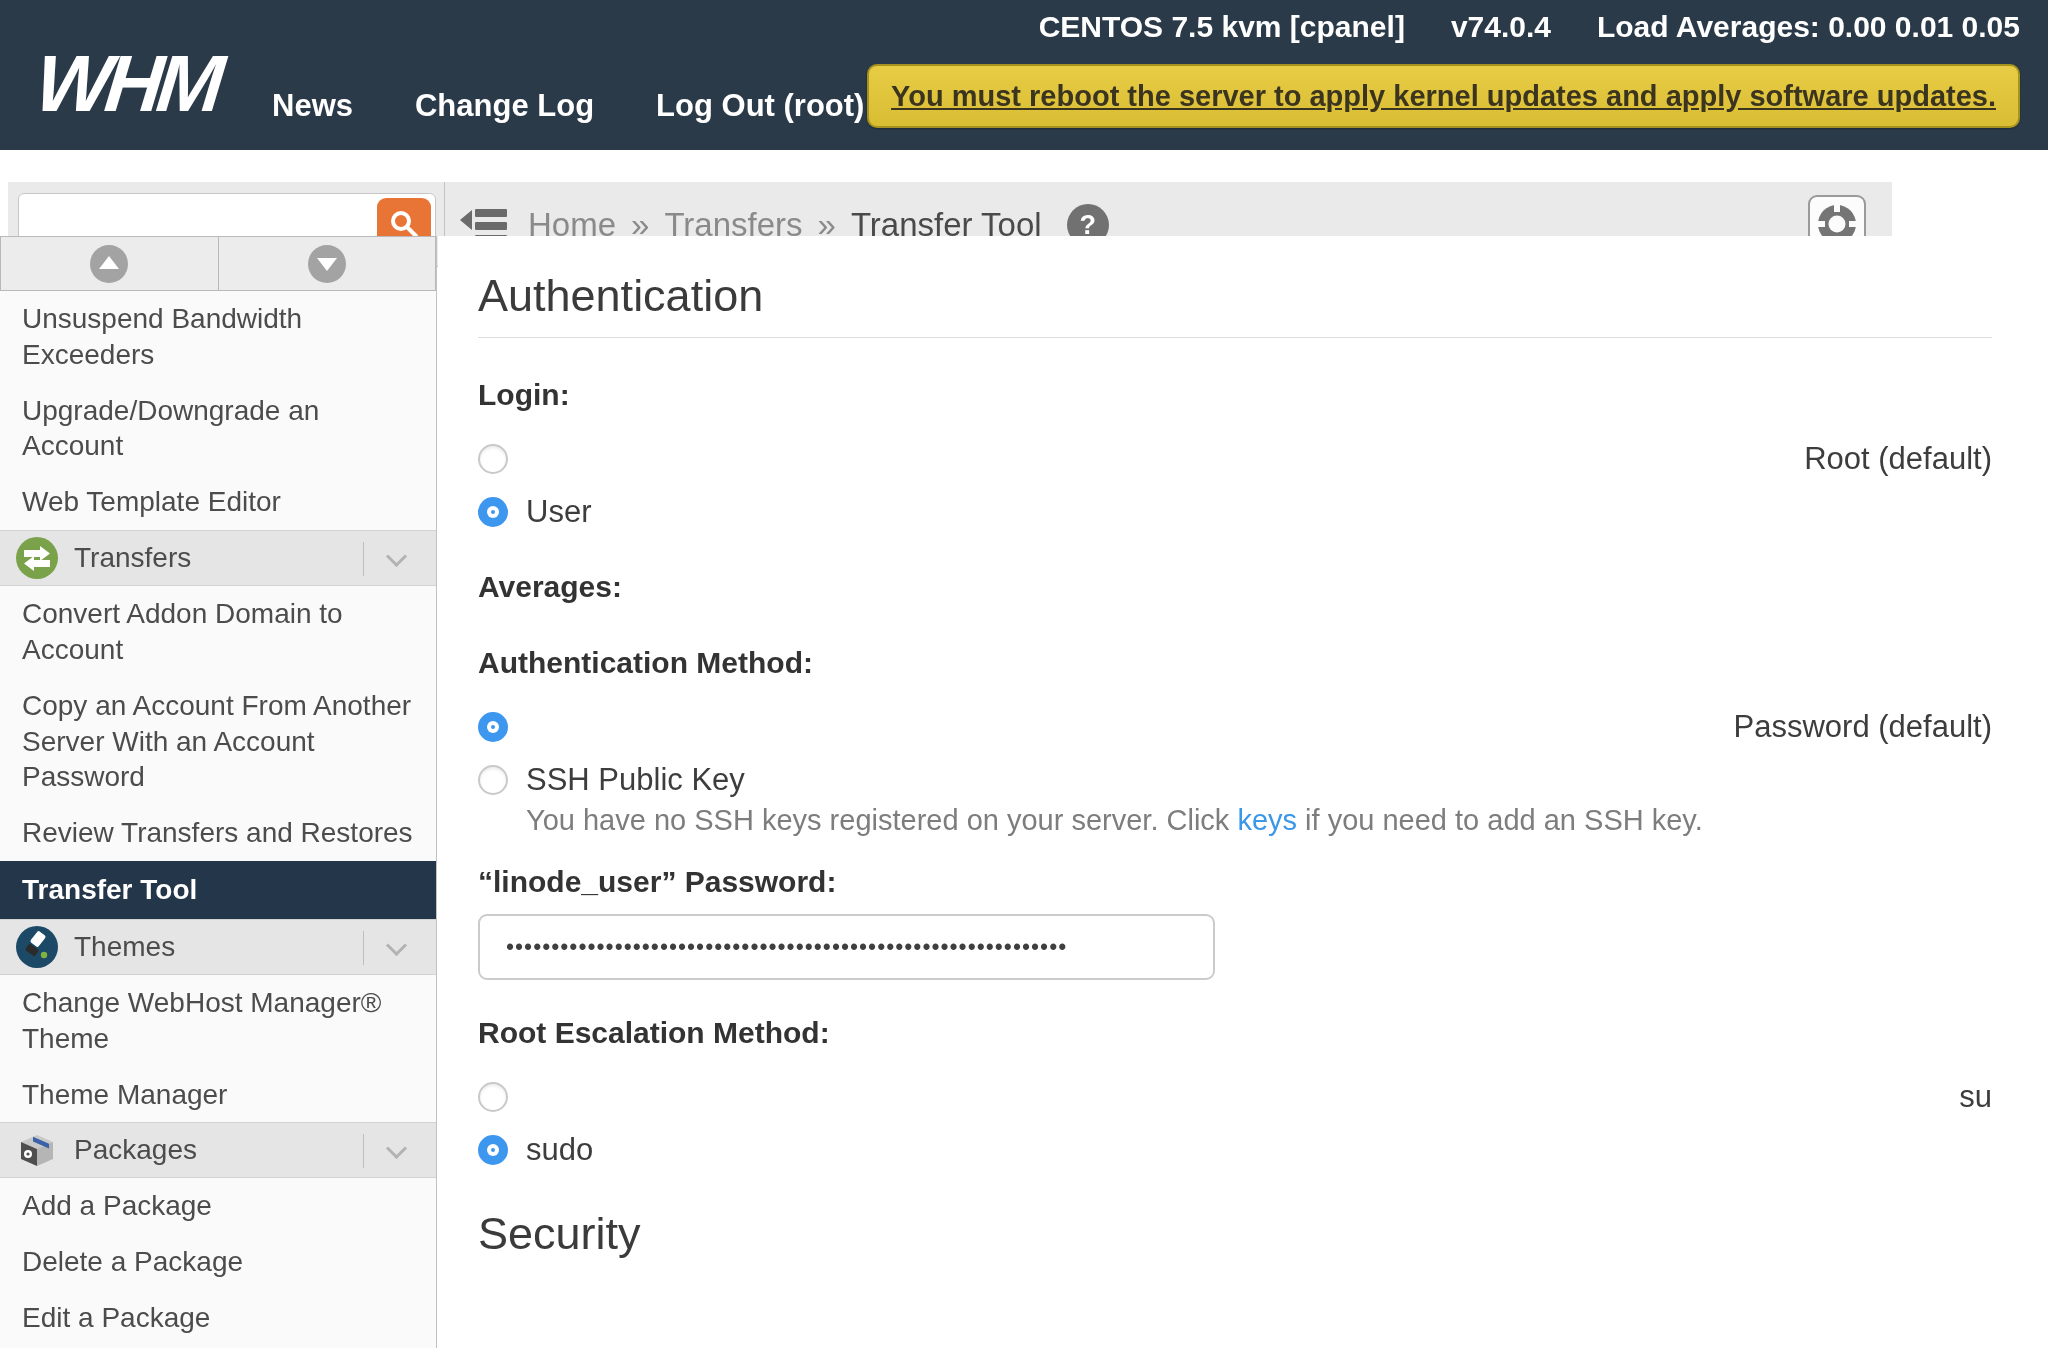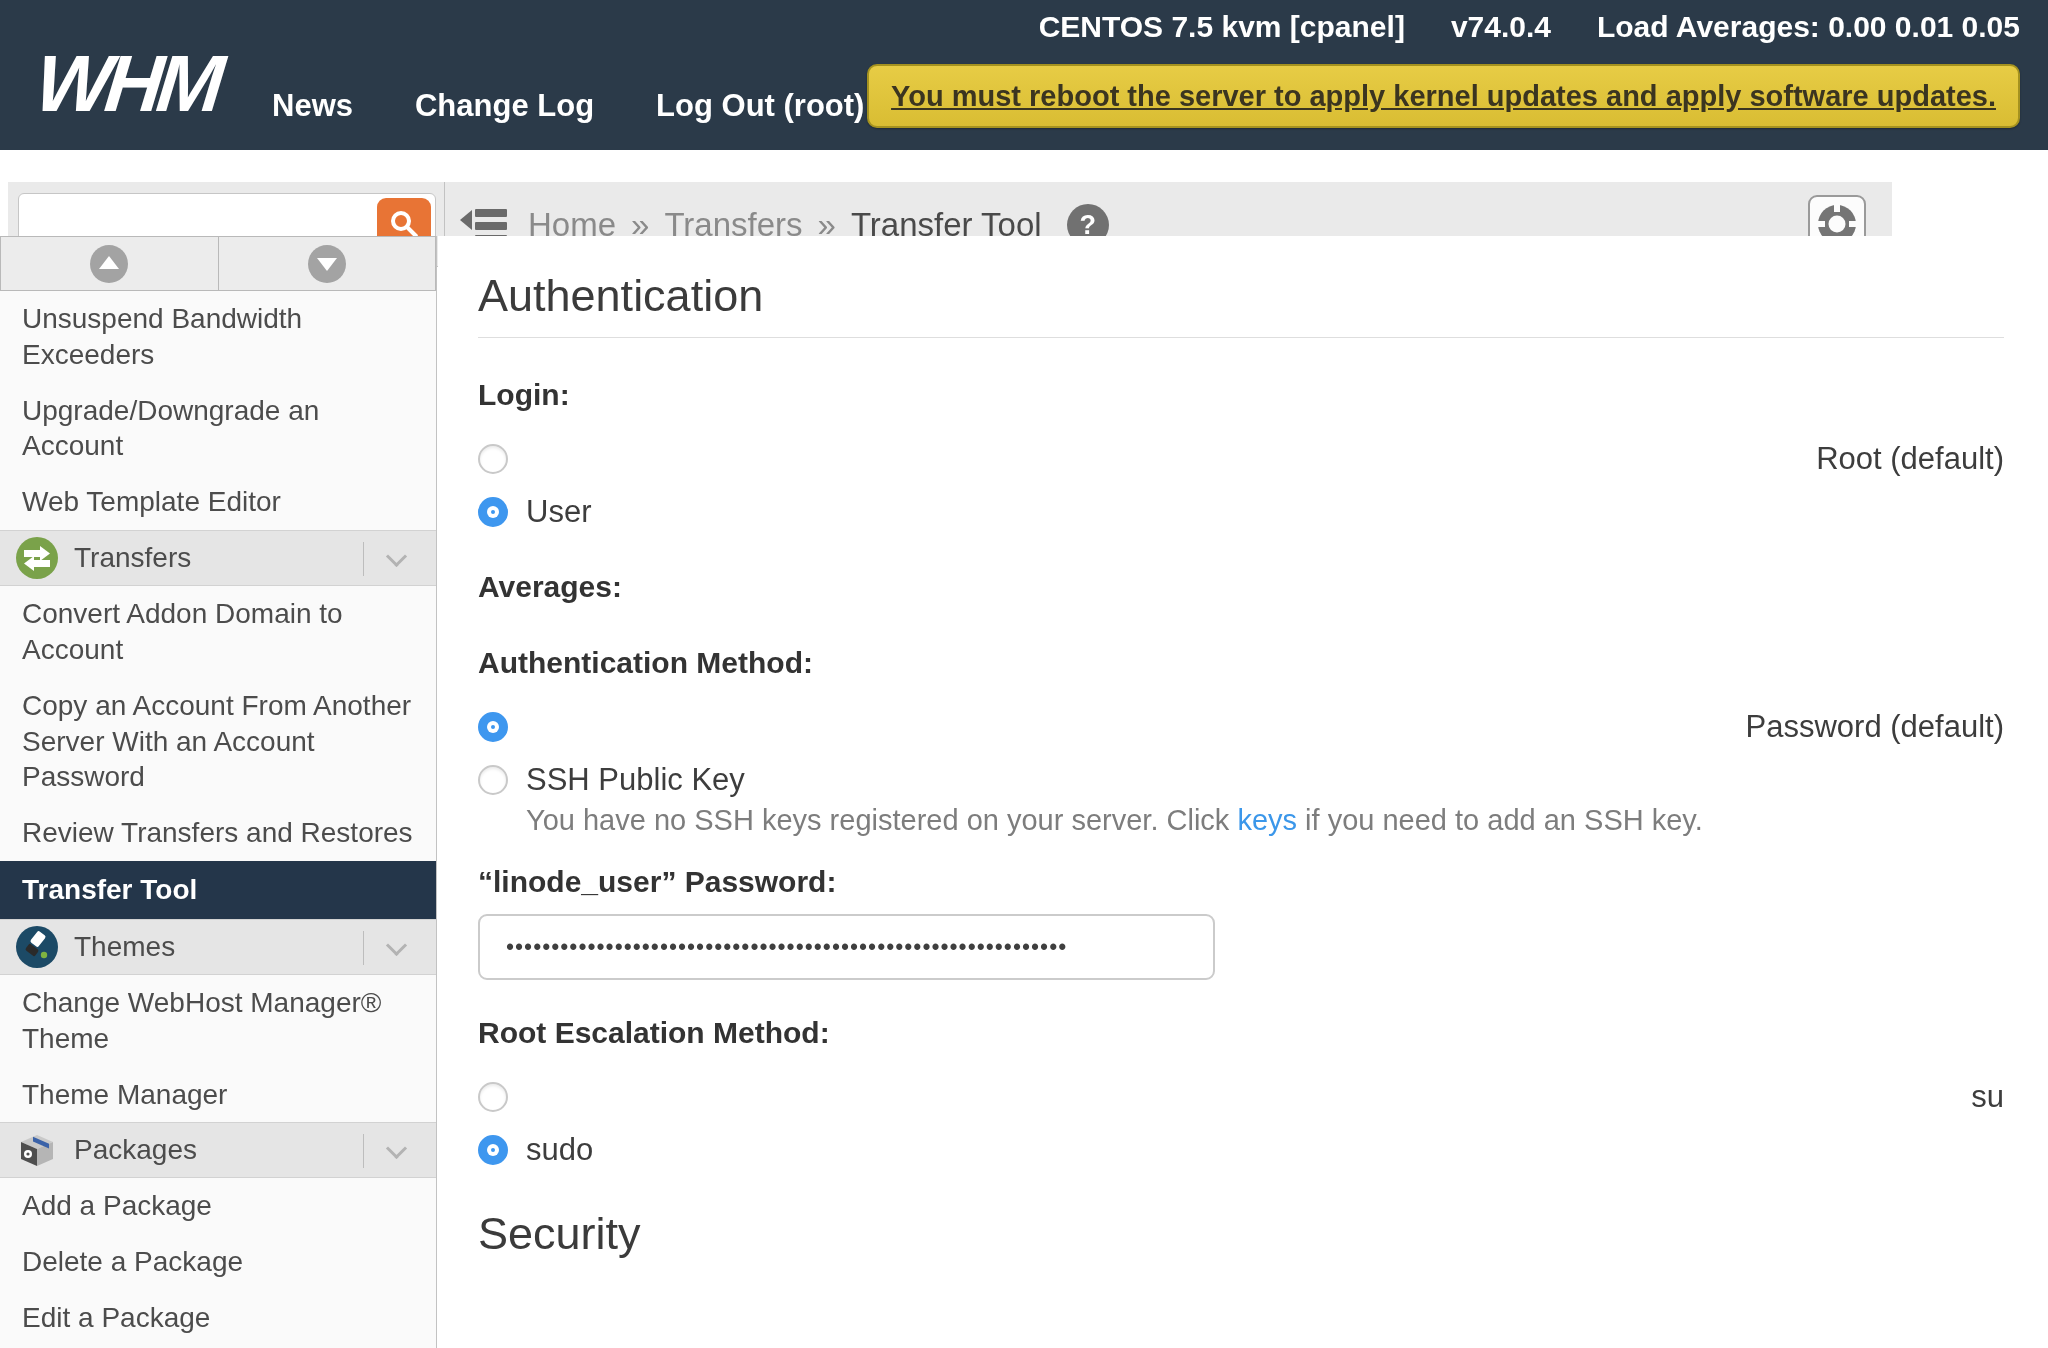--- a/index.html
+++ b/index.html
@@ -60,21 +60,21 @@
   .side-header { position:relative; height:56px; background:#e5e5e5; border-top:1px solid #d2d2d2;
                  border-bottom:1px solid #d2d2d2; display:flex; align-items:center; padding-left:16px; cursor:pointer; }
   .side-header .hdr-label { font-size:28px; color:#4c4c4c; margin-left:16px; }
   .hdr-divider { position:absolute; right:72px; top:11px; width:1px; height:34px; background:#bdbdbd; }
   .hdr-chevron { position:absolute; right:32px; top:18px; width:15px; height:15px;
                  border-right:3px solid #b3b3b3; border-bottom:3px solid #b3b3b3; transform:rotate(45deg); cursor:pointer; }
   .icon-badge { width:42px; height:42px; flex:0 0 42px; }
 
   
   .main { position:absolute; left:438px; top:236px; width:1610px; height:1112px; background:#fff;
-          padding:34px 44px 0 40px; overflow:hidden; }
+          padding:34px 56px 0 40px; overflow:hidden; }
   h2.section-title { font-size:45px; font-weight:400; color:#3b3b3b; }
   .hr { border-top:1px solid #dedede; margin-top:15px; }
   .field-label { font-size:30px; font-weight:bold; color:#333; }
   .mt-block { margin-top:40px; }
   .radio-row { display:flex; align-items:center; gap:18px; margin-top:17px; font-size:31px; color:#3d3d3d; }
   .radio-row.first { margin-top:29px;justify-content:space-between; }
   .radio { position:relative; width:30px; height:30px; border-radius:50%; background:#fff;
            border:2px solid #c9c9c9; box-shadow:inset 0 2px 3px rgba(0,0,0,.08); cursor:pointer; flex:0 0 30px; }
   .radio.checked { background:#3e97ef; border-color:#3e97ef; box-shadow:none; }
   .radio.checked::after { content:""; position:absolute; left:7px; top:7px; width:12px; height:12px;

